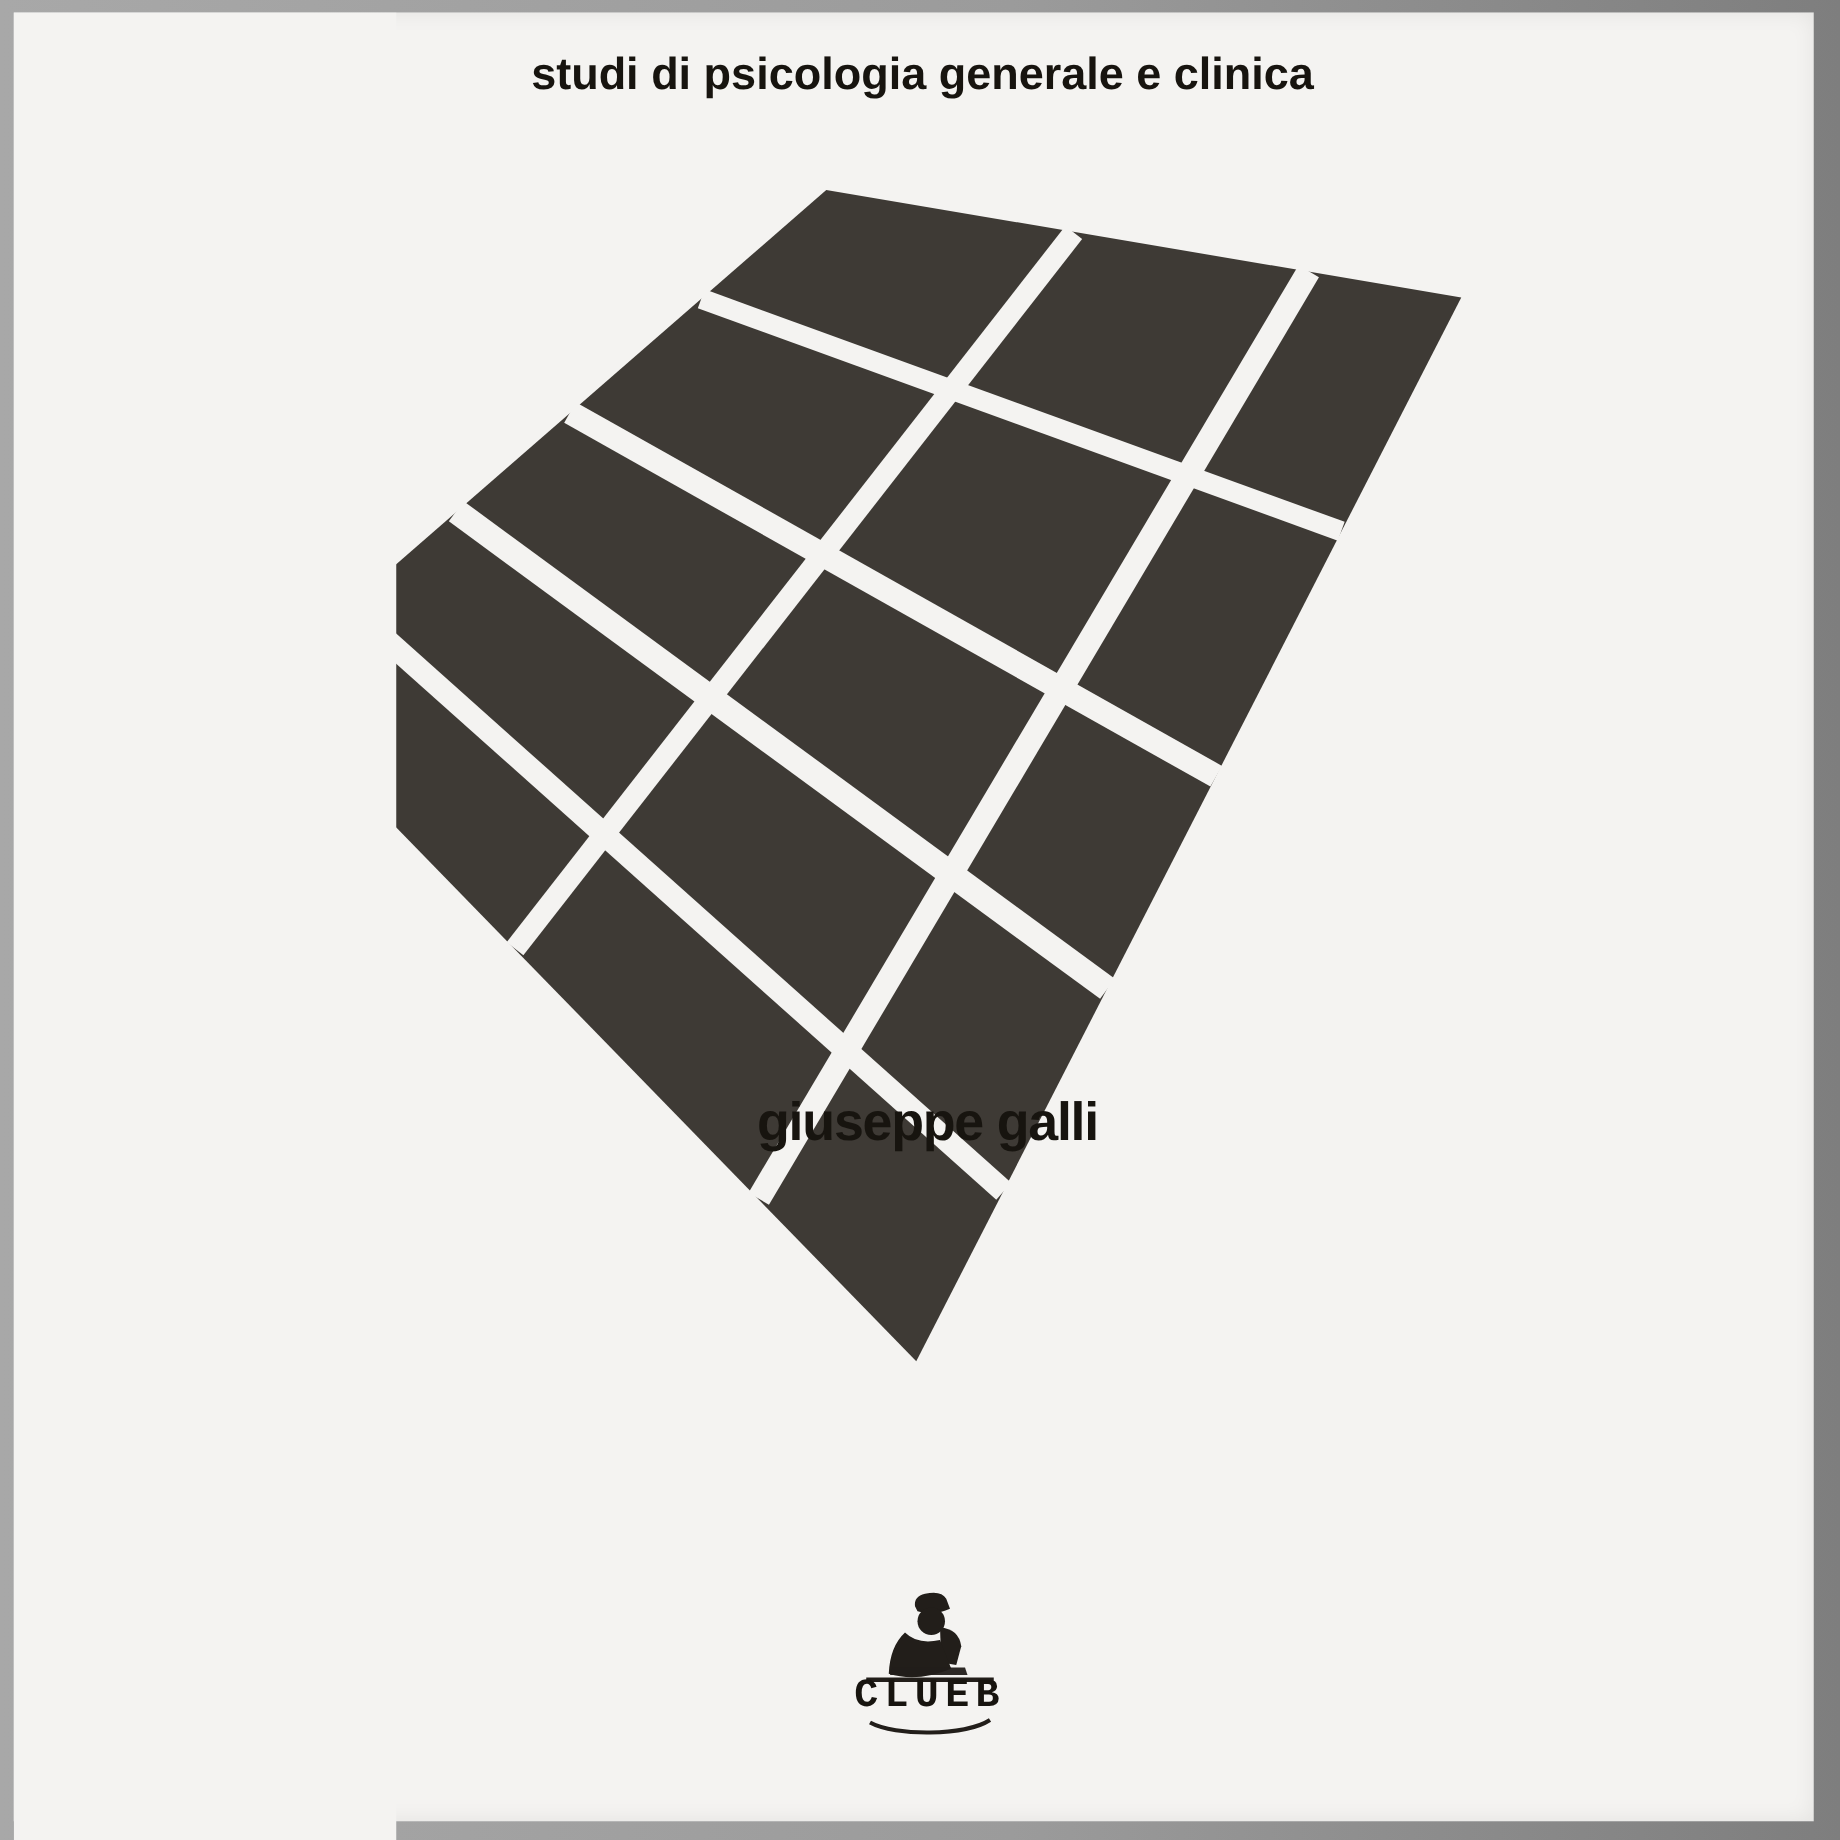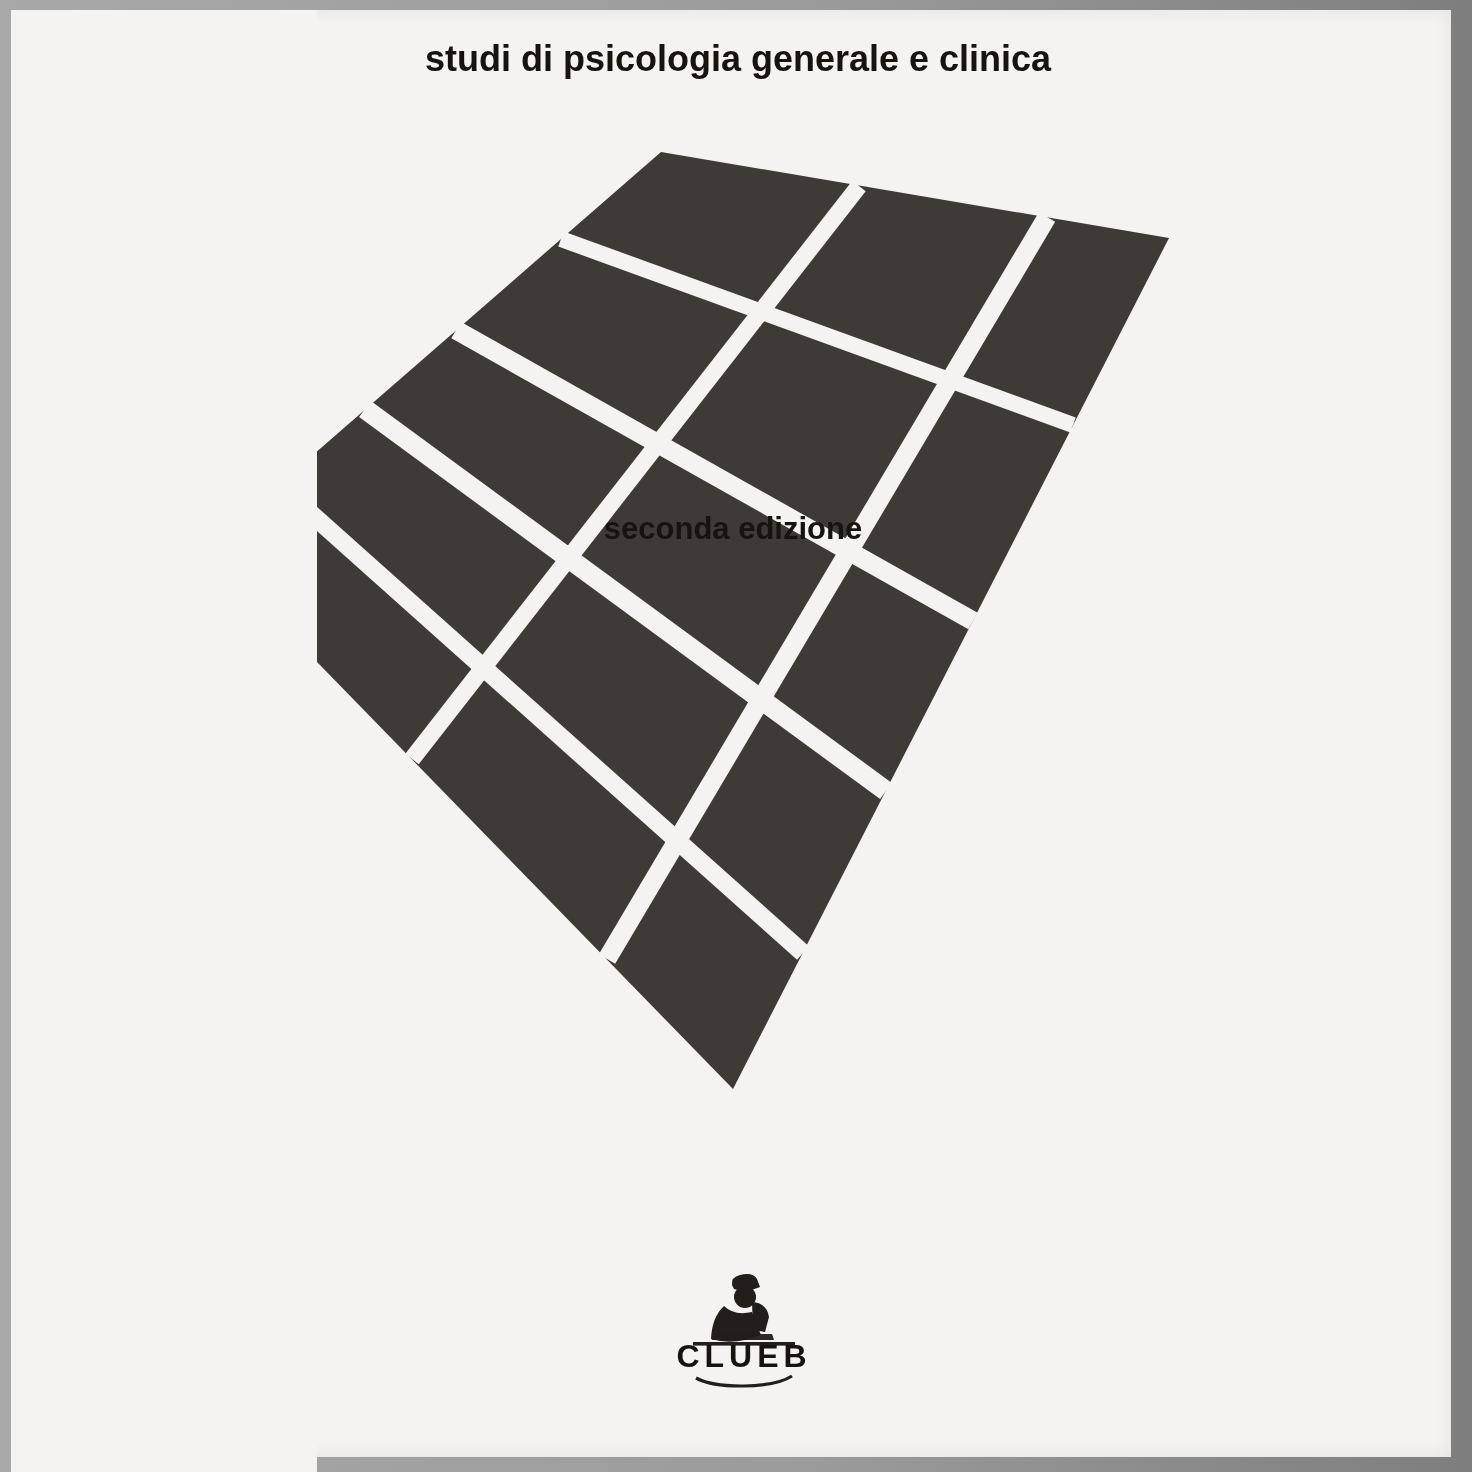--- a/index.html
+++ b/index.html
@@ -21,21 +21,21 @@
   }
   .series{left:727px;top:28px;font-size:36px;letter-spacing:0px;}
   .title1{left:726px;top:262px;font-size:69px;letter-spacing:-1px;}
   .title2{left:725px;top:352px;font-size:69px;letter-spacing:-1px;}
   .edition{left:722px;top:501px;font-size:31px;}
   .author{left:731px;top:864px;font-size:43px;letter-spacing:-1px;}
   .publisher{position:absolute;z-index:2;left:633px;top:1262px;width:200px;height:130px;}
   .publisher svg{position:absolute;left:0;top:0;}
   .clueb{
     position:absolute;left:100px;top:66px;transform:translateX(-50%);
-    font-family:Liberation Sans, sans-serif;font-weight:bold;
+    font-family:Liberation Mono, monospace;font-weight:bold;
     font-size:32px;letter-spacing:5px;color:var(--ink,#17140f);white-space:nowrap;
   }
 </style>
 </head>
 <body style="--paper: #f4f3f1; --ink: #17140f;">
 
 <div class="page">
 
   <svg class="art" viewBox="0 0 1472 1472" aria-hidden="true">
 
@@ -50,21 +50,21 @@
 
     <g fill="none" stroke-linecap="butt">
       <line x1="848" y1="176" x2="401" y2="749" stroke-width="17" stroke="#f4f3f1"></line>
       <line x1="1036" y1="207" x2="596" y2="949" stroke-width="19" stroke="#f4f3f1"></line>
     </g>
 
     <rect x="0" y="0" width="306" height="1472" fill="#f4f3f1"></rect>
   </svg>
 
   <div class="txt series">studi di psicologia generale e clinica</div>
-  <div class="txt edition">seconda edizione</div>
+  <div class="txt author">giuseppe galli</div>
 
   <div class="publisher">
     <svg width="200" height="130" viewBox="0 0 200 130" aria-hidden="true">
       <g fill="#221e1a">
 
         <path d="M88,13 q-1,-8 8,-10 q13,-3 17,4 l3,8 q-14,6 -26,2 z"></path>
 
         <circle cx="101" cy="25" r="11"></circle>
 
         <path d="M108,30 q15,1 17,15 l-4,15 -12,-2 z"></path>

